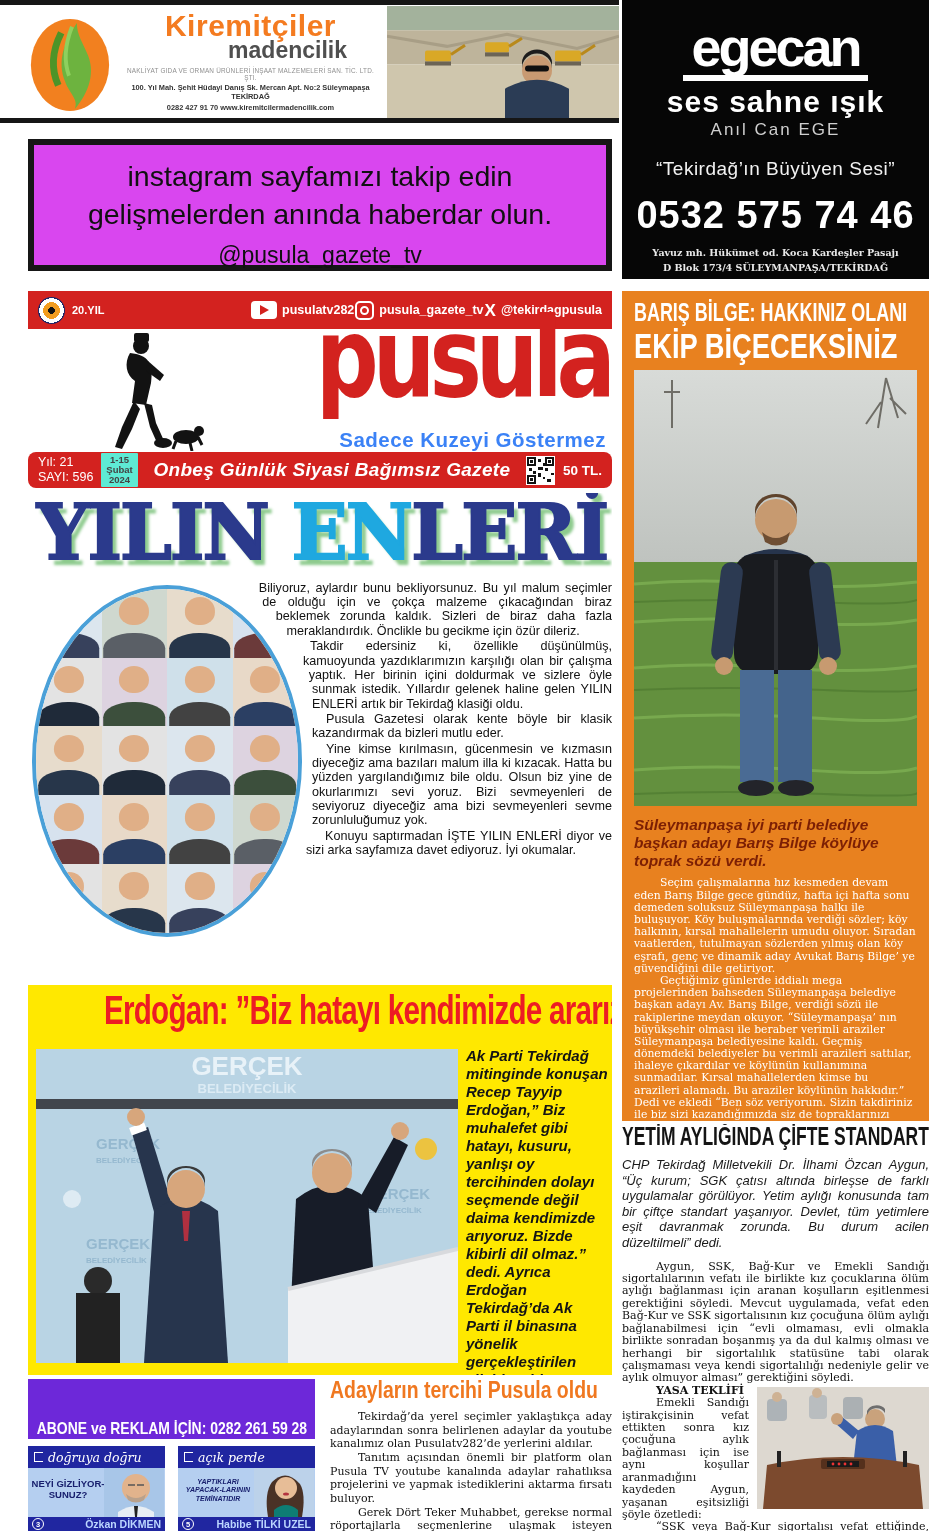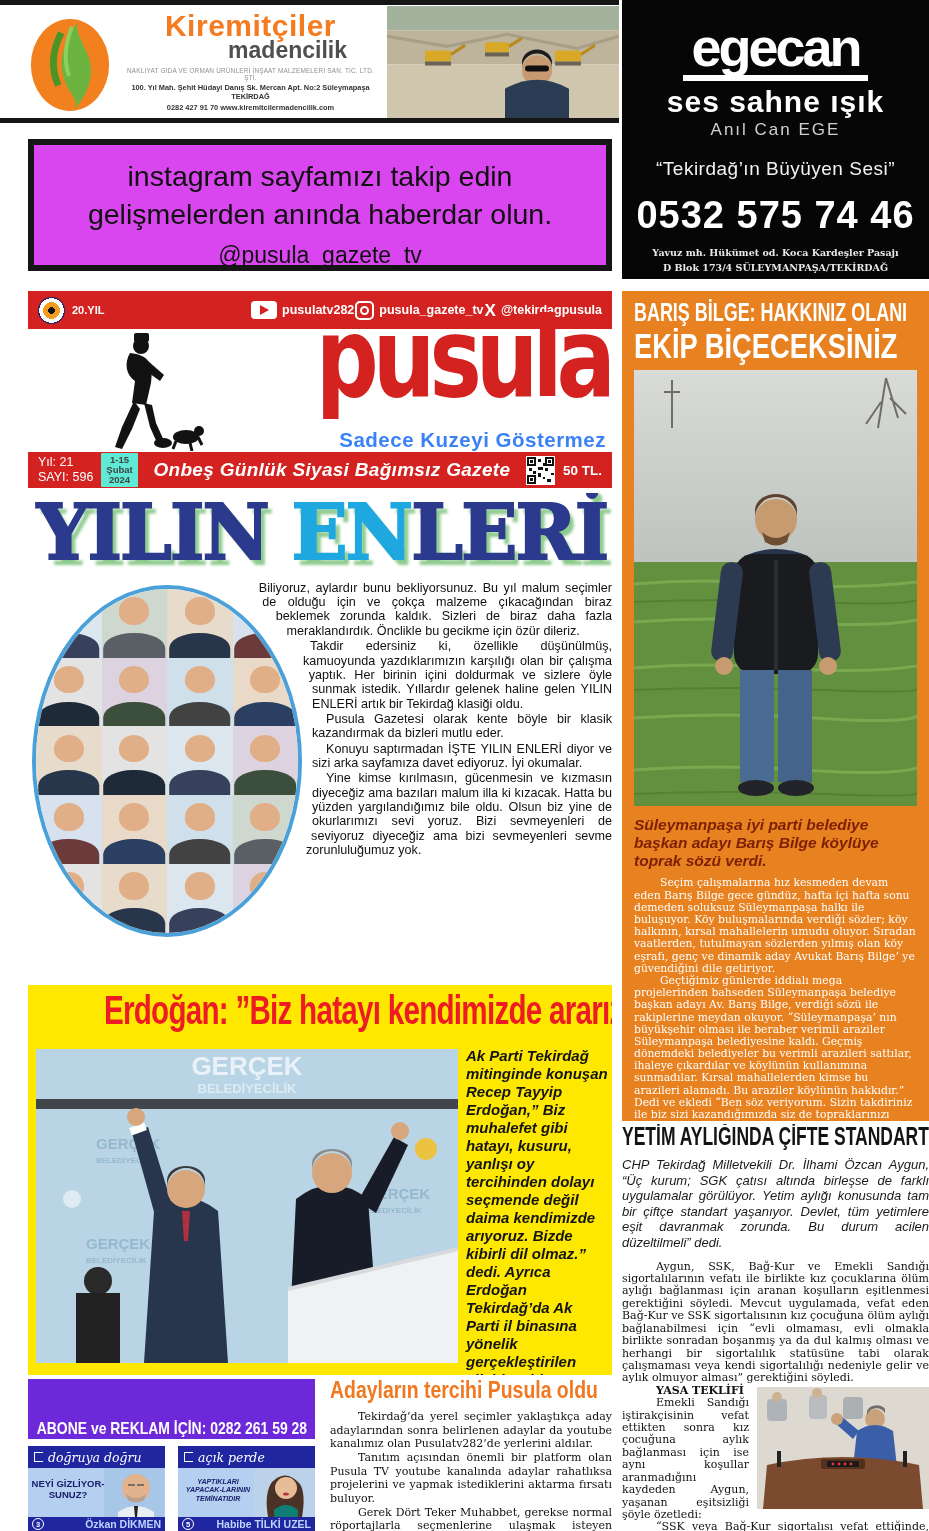--- a/index.html
+++ b/index.html
@@ -46,21 +46,21 @@
   .yt-icon::after{content:"";position:absolute;left:9px;top:4px;border-left:9px solid #d3221f;
                   border-top:5px solid transparent;border-bottom:5px solid transparent;}
   .ig-icon{width:15px;height:15px;border:2px solid #fff;border-radius:5px;position:relative;display:inline-block;}
   .ig-icon::after{content:"";position:absolute;left:3px;top:3px;width:5px;height:5px;border:2px solid #fff;border-radius:50%;}
   .x-icon{font-weight:900;font-size:17px;line-height:1;}
   .mast-mid{height:123px;position:relative;}
   .ataturk{position:absolute;left:32px;top:2px;width:160px;height:120px;}
   .logo{position:absolute;right:2px;top:-26px;font-family:"DejaVu Sans",sans-serif;font-weight:bold;
         font-size:88px;line-height:1;color:#d3221f;letter-spacing:-6px;transform:scaleY(1.25);transform-origin:top right;}
   .tagline{position:absolute;right:6px;bottom:0;font-size:20.5px;font-weight:bold;color:#3b82f6;letter-spacing:.5px;}
-  .mast-bot{height:36px;background:#d3221f;display:flex;align-items:center;color:#fff;padding:0 10px;box-sizing:border-box;gap:8px;}
+  .mast-bot{height:36px;background:#d3221f;display:flex;align-items:center;color:#fff;padding:0 10px;box-sizing:border-box;gap:8px;border-radius:8px;}
   .yi{font-size:12.5px;line-height:1.2;}
   .datebox{background:#5eead4;color:#444;font-size:9.5px;font-weight:bold;line-height:1.05;text-align:center;
            padding:2px 5px;border-radius:1px;}
   .mast-sub{flex:1;text-align:center;font-size:19px;font-weight:bold;font-style:italic;letter-spacing:.3px;}
   .qr{width:29px;height:29px;background:#fff;flex:none;}
   .price{font-size:13.5px;font-weight:bold;}
 
   
   .story-main{left:28px;top:493px;width:584px;height:492px;overflow:hidden;}
   .hl{text-align:center;font-family:"DejaVu Serif",serif;font-weight:bold;font-size:76px;line-height:1.05;
@@ -351,22 +351,22 @@
         <div class="av v7"></div>
         <div class="av v2"></div>
         <div class="av v5"></div>
         <div class="av v3"></div>
         <div class="av"></div>
         <div class="av v6"></div>
       </div>
       <p>Biliyoruz, aylardır bunu bekliyorsunuz. Bu yıl malum seçimler de olduğu için ve çokça malzeme çıkacağından biraz beklemek zorunda kaldık. Sizleri de biraz daha fazla meraklandırdık. Önclikle bu gecikme için özür dileriz.</p>
       <p>Takdir edersiniz ki, özellikle düşünülmüş, kamuoyunda yazdıklarımızın karşılığı olan bir çalışma yaptık. Her birinin içini doldurmak ve sizlere öyle sunmak istedik. Yıllardır gelenek haline gelen YILIN ENLERİ artık bir Tekirdağ klasiği oldu.</p>
       <p>Pusula Gazetesi olarak kente böyle bir klasik kazandırmak da bizleri mutlu eder.</p>
+      <p>Yine kimse kırılmasın, gücenmesin ve kızmasın diyeceğiz ama bazıları malum illa ki kızacak. Hatta bu yüzden yargılandığımız bile oldu. Olsun biz yine de okurlarımızı sevi yoruz. Bizi sevmeyenleri de seviyoruz diyeceğiz ama bizi sevmeyenleri sevme zorunluluğumuz yok.</p>
       <p>Konuyu saptırmadan İŞTE YILIN ENLERİ diyor ve sizi arka sayfamıza davet ediyoruz. İyi okumalar.</p>
-      <p>Yine kimse kırılmasın, gücenmesin ve kızmasın diyeceğiz ama bazıları malum illa ki kızacak. Hatta bu yüzden yargılandığımız bile oldu. Olsun biz yine de okurlarımızı sevi yoruz. Bizi sevmeyenleri de seviyoruz diyeceğiz ama bizi sevmeyenleri sevme zorunluluğumuz yok.</p>
     </div>
   </div>
 
   <div class="abs erdogan">
     <div class="erd-h">Erdoğan: ”Biz hatayı kendimizde ararız”</div>
     <svg class="erd-photo" viewBox="0 0 422 314" preserveAspectRatio="none">
       <rect width="422" height="314" fill="#b9d4e4"></rect>
       <text x="211" y="26" font-size="26" font-weight="bold" fill="#e8f2f8" text-anchor="middle" font-family="Liberation Sans,sans-serif">GERÇEK</text>
       <text x="211" y="44" font-size="13" font-weight="bold" fill="#dcebf4" text-anchor="middle" font-family="Liberation Sans,sans-serif">BELEDİYECİLİK</text>
       <rect y="50" width="422" height="10" fill="#41464d"></rect>

